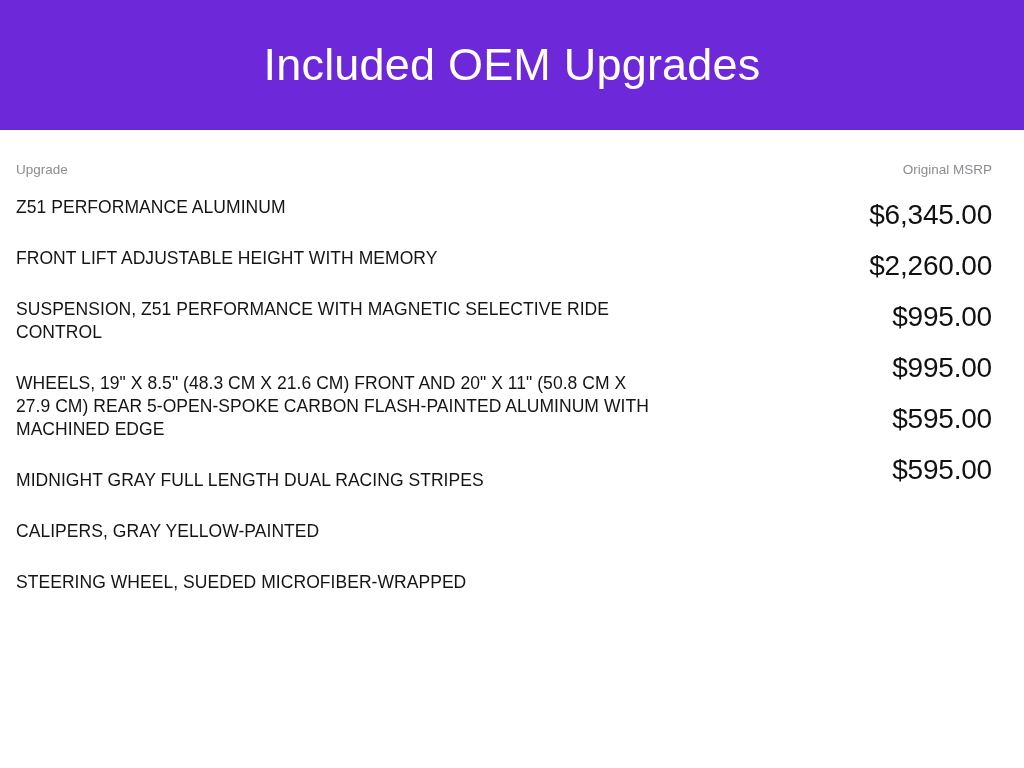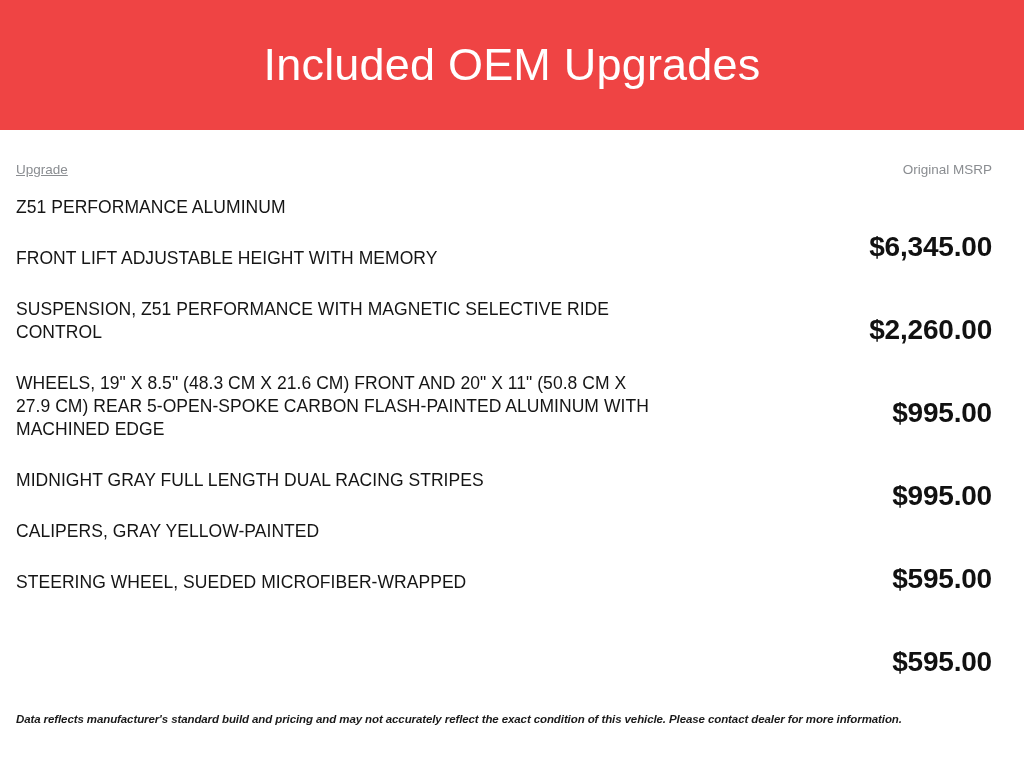--- a/index.html
+++ b/index.html
@@ -22,21 +22,21 @@
     background: #ffffff;
   }
 
   
   #banner {
     position: absolute;
     left: 0;
     top: 0;
     width: 1024px;
     height: 130px;
-    background: #ef4444;
+    background: #6d28d9;
   }
   #banner-title {
     position: absolute;
     left: 0;
     top: 0;
     width: 1024px;
     height: 130px;
     display: flex;
     align-items: center;
     justify-content: center;
@@ -52,21 +52,20 @@
     position: absolute;
     font-size: 13.5px;
     color: #8a8d91;
     font-weight: 400;
     top: 162px;
     line-height: 16px;
   }
   #head-upgrade {
     left: 16px;
     text-align: left;
-    text-decoration: underline;
   }
   #head-msrp {
     right: 32px;
     text-align: center;
   }
 
   
   #labels {
     position: absolute;
     left: 16px;
@@ -91,24 +90,23 @@
     right: 32px;
     top: 198px;
     width: 320px;
     text-align: right;
   }
   .price-row {
     font-size: 28px;
     line-height: 34px;
     height: 51px;
     color: #111111;
-    font-weight: 700;
+    font-weight: 400;
     letter-spacing: -0.2px;
     white-space: nowrap;
-    margin-top: 32px;
   }
 
   
   #footer-note {
     position: absolute;
     left: 16px;
     right: 16px;
     top: 712px;
     font-size: 11.5px;
     font-style: italic;
@@ -143,15 +141,14 @@
 
   <div id="prices">
     <div class="price-row">$6,345.00</div>
     <div class="price-row">$2,260.00</div>
     <div class="price-row">$995.00</div>
     <div class="price-row">$995.00</div>
     <div class="price-row">$595.00</div>
     <div class="price-row">$595.00</div>
   </div>
 
-  <div id="footer-note">Data reflects manufacturer's standard build and pricing and may not accurately reflect the exact condition of this vehicle. Please contact dealer for more information.</div>
 
 </div>
 
 </body></html>

